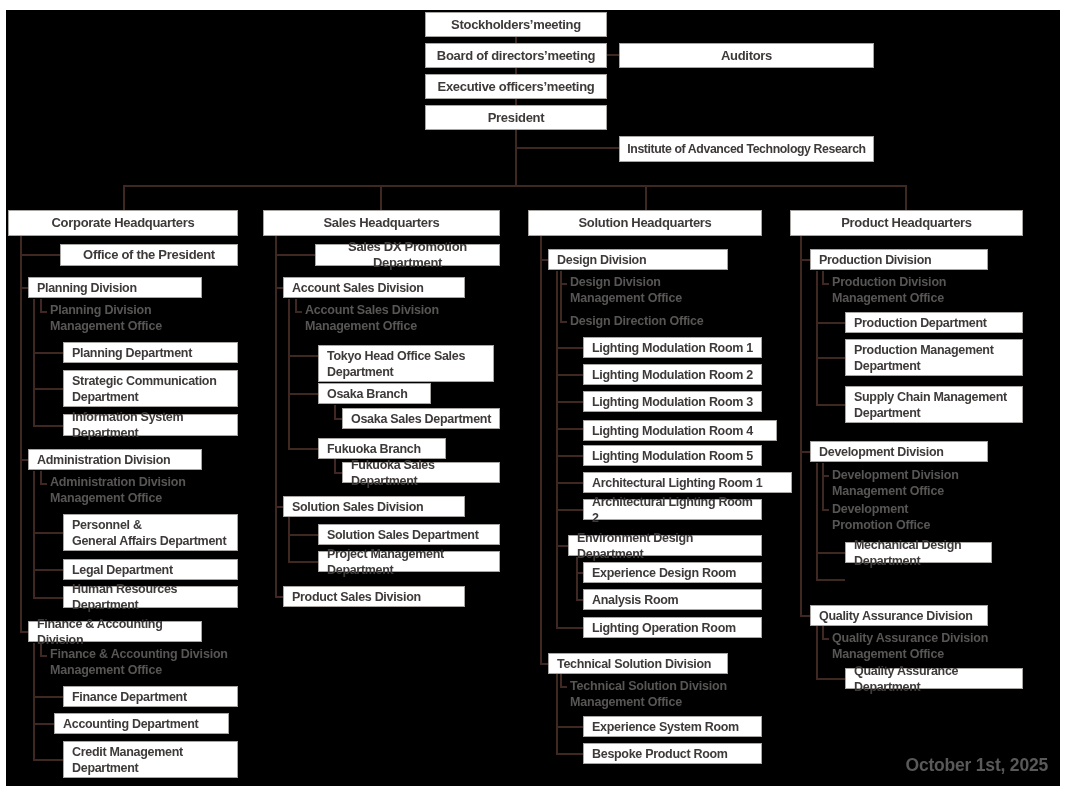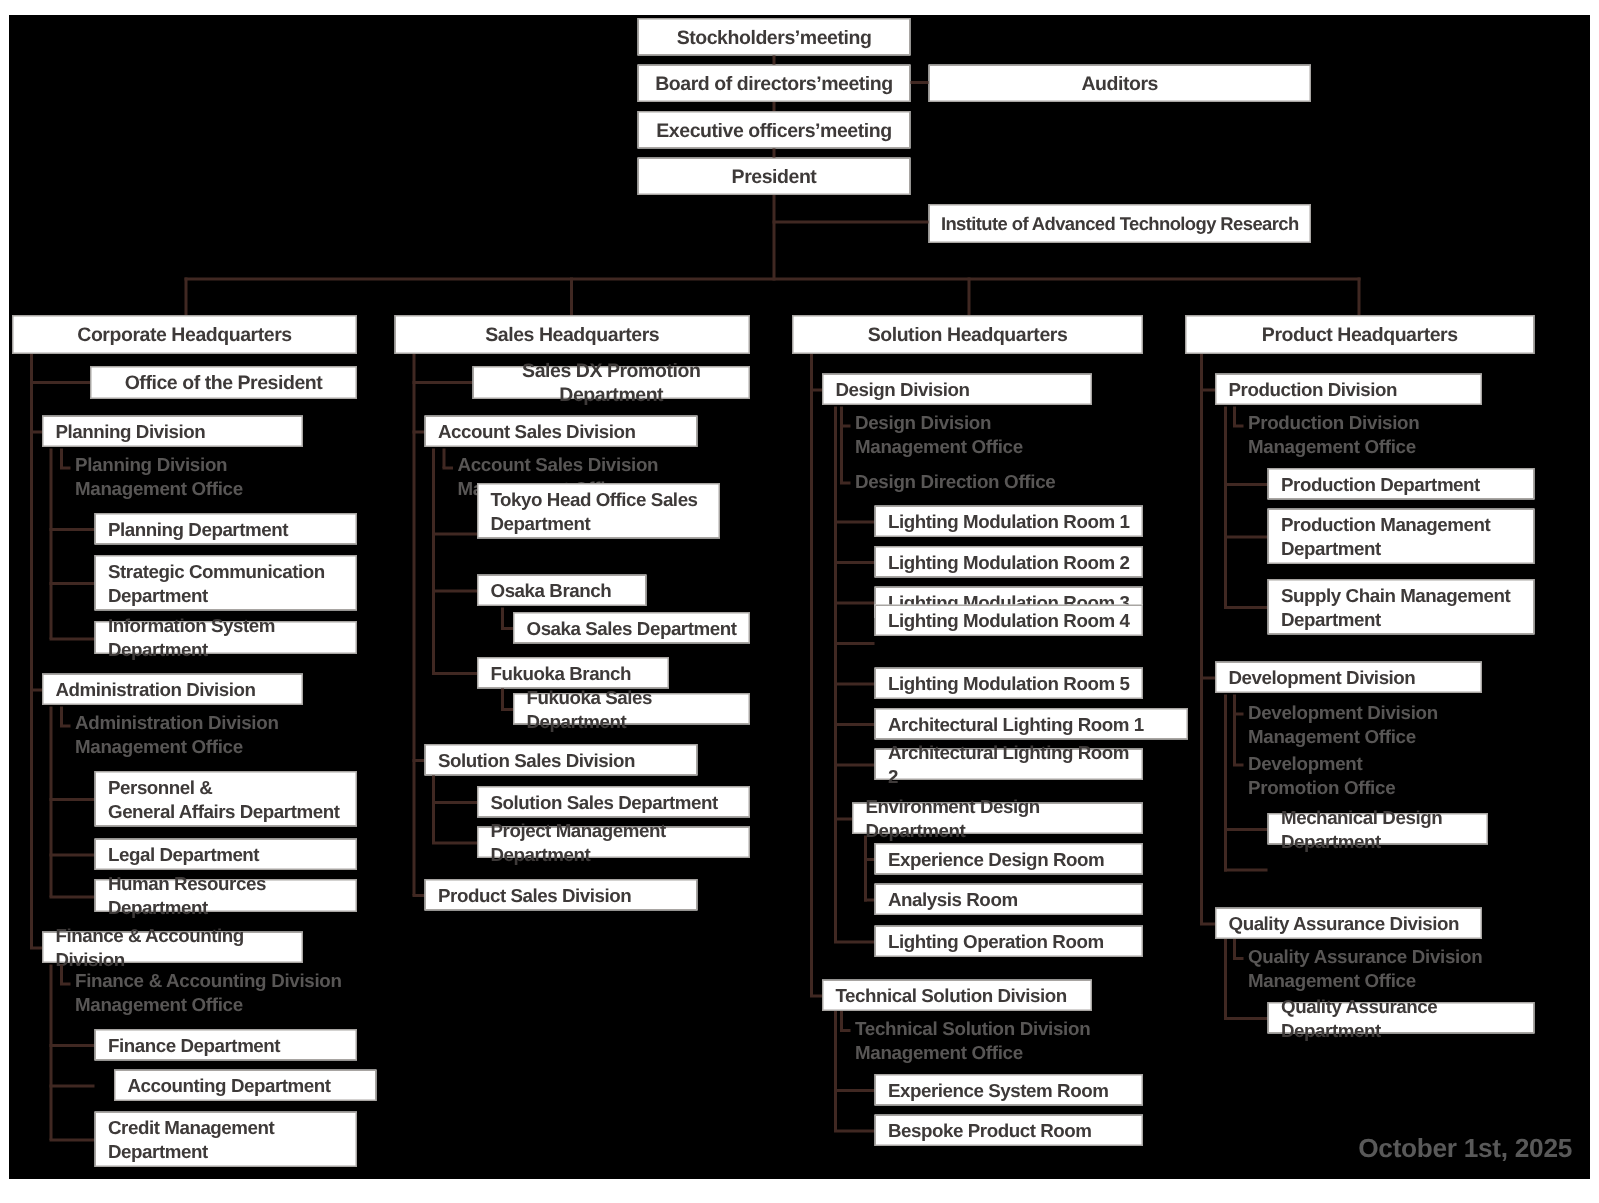--- a/index.html
+++ b/index.html
@@ -88,38 +88,38 @@
   <i class="lh" style="left:20px;top:631px;width:8px"></i>
   <div class="node" style="left:28px;top:621px;width:174px;height:21px">Finance &amp; Accounting Division</div>
   <i class="lv" style="left:40px;top:643px;height:13px"></i>
   <i class="lh" style="left:40px;top:655px;width:7px"></i>
   <div class="muted" style="left:50px;top:647px;width:180px">Finance &amp; Accounting Division
 Management Office</div>
   <i class="lv" style="left:33px;top:643px;height:117px"></i>
   <i class="lh" style="left:33px;top:696px;width:30px"></i>
   <div class="node" style="left:63px;top:686px;width:175px;height:21px">Finance Department</div>
   <i class="lh" style="left:33px;top:723px;width:30px"></i>
-  <div class="node" style="left:76px;top:713px;width:175px;height:21px">Accounting Department</div>
+  <div class="node" style="left:54px;top:713px;width:175px;height:21px">Accounting Department</div>
   <i class="lh" style="left:33px;top:759px;width:30px"></i>
   <div class="node" style="left:63px;top:741px;width:175px;height:37px">Credit Management
 Department</div>
 
   <i class="lv" style="left:275px;top:236px;height:361px"></i>
   <i class="lh" style="left:275px;top:254px;width:40px"></i>
   <div class="node center" style="left:315px;top:244px;width:185px;height:22px">Sales DX Promotion Department</div>
 
   <i class="lh" style="left:275px;top:287px;width:8px"></i>
   <div class="node" style="left:283px;top:277px;width:182px;height:21px">Account Sales Division</div>
   <i class="lv" style="left:295px;top:299px;height:13px"></i>
   <i class="lh" style="left:295px;top:311px;width:7px"></i>
   <div class="muted" style="left:305px;top:303px;width:170px">Account Sales Division
 Management Office</div>
   <i class="lv" style="left:288px;top:299px;height:150px"></i>
   <i class="lh" style="left:288px;top:355px;width:30px"></i>
-  <div class="node" style="left:318px;top:322px;width:162px;height:37px">Tokyo Head Office Sales
+  <div class="node" style="left:318px;top:345px;width:176px;height:37px">Tokyo Head Office Sales
 Department</div>
   <i class="lh" style="left:288px;top:393px;width:30px"></i>
   <div class="node" style="left:318px;top:383px;width:113px;height:21px">Osaka Branch</div>
   <i class="lv" style="left:334px;top:405px;height:14px"></i>
   <i class="lh" style="left:334px;top:418px;width:8px"></i>
   <div class="node" style="left:342px;top:408px;width:158px;height:21px">Osaka Sales Department</div>
   <i class="lh" style="left:288px;top:448px;width:30px"></i>
   <div class="node" style="left:318px;top:438px;width:128px;height:21px">Fukuoka Branch</div>
   <i class="lv" style="left:334px;top:459px;height:14px"></i>
   <i class="lh" style="left:334px;top:472px;width:8px"></i>
@@ -147,21 +147,21 @@
   <div class="muted" style="left:570px;top:314px;width:165px">Design Direction Office</div>
   <i class="lv" style="left:556px;top:271px;height:357px"></i>
 
   <i class="lh" style="left:556px;top:347px;width:27px"></i>
   <div class="node" style="left:583px;top:337px;width:179px;height:21px">Lighting Modulation Room 1</div>
   <i class="lh" style="left:556px;top:374px;width:27px"></i>
   <div class="node" style="left:583px;top:364px;width:179px;height:21px">Lighting Modulation Room 2</div>
   <i class="lh" style="left:556px;top:401px;width:27px"></i>
   <div class="node" style="left:583px;top:391px;width:179px;height:21px">Lighting Modulation Room 3</div>
   <i class="lh" style="left:556px;top:428px;width:27px"></i>
-  <div class="node" style="left:583px;top:403px;width:179px;height:21px">Lighting Modulation Room 4</div>
+  <div class="node" style="left:583px;top:420px;width:194px;height:21px">Lighting Modulation Room 4</div>
   <i class="lh" style="left:556px;top:455px;width:27px"></i>
   <div class="node" style="left:583px;top:445px;width:179px;height:21px">Lighting Modulation Room 5</div>
   <i class="lh" style="left:556px;top:482px;width:27px"></i>
   <div class="node" style="left:583px;top:472px;width:209px;height:21px">Architectural Lighting Room 1</div>
   <i class="lh" style="left:556px;top:509px;width:27px"></i>
   <div class="node" style="left:583px;top:499px;width:179px;height:21px">Architectural Lighting Room 2</div>
 
   <i class="lh" style="left:556px;top:545px;width:12px"></i>
   <div class="node" style="left:568px;top:535px;width:194px;height:21px">Environment Design Department</div>
   <i class="lv" style="left:576px;top:557px;height:44px"></i>

